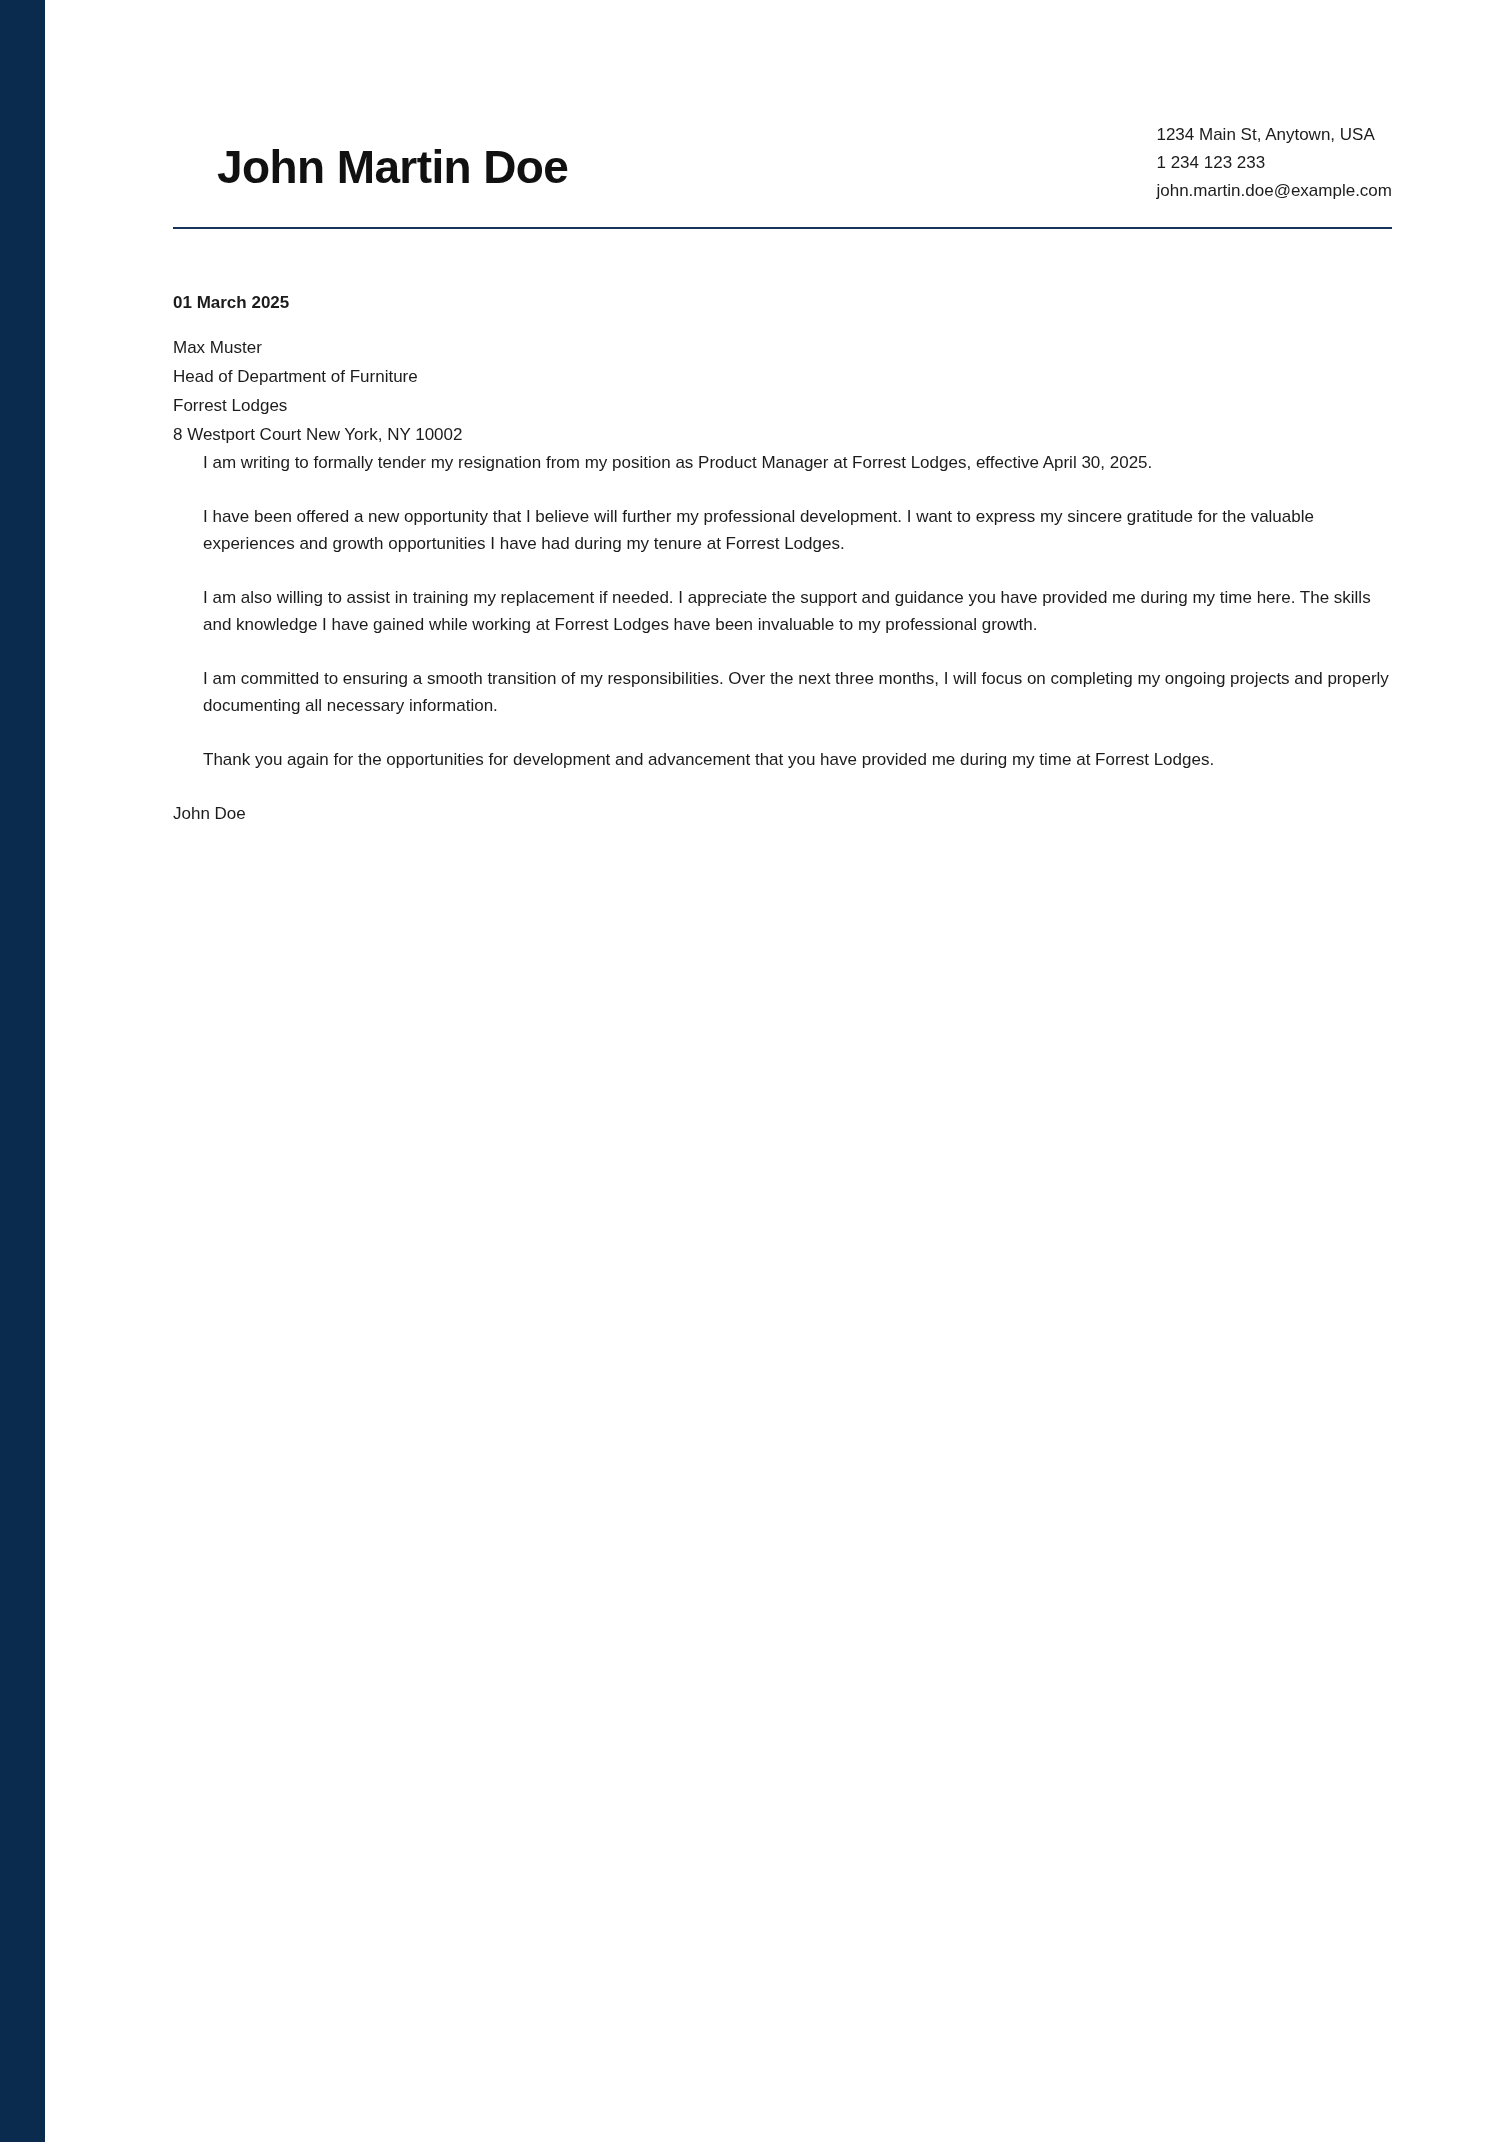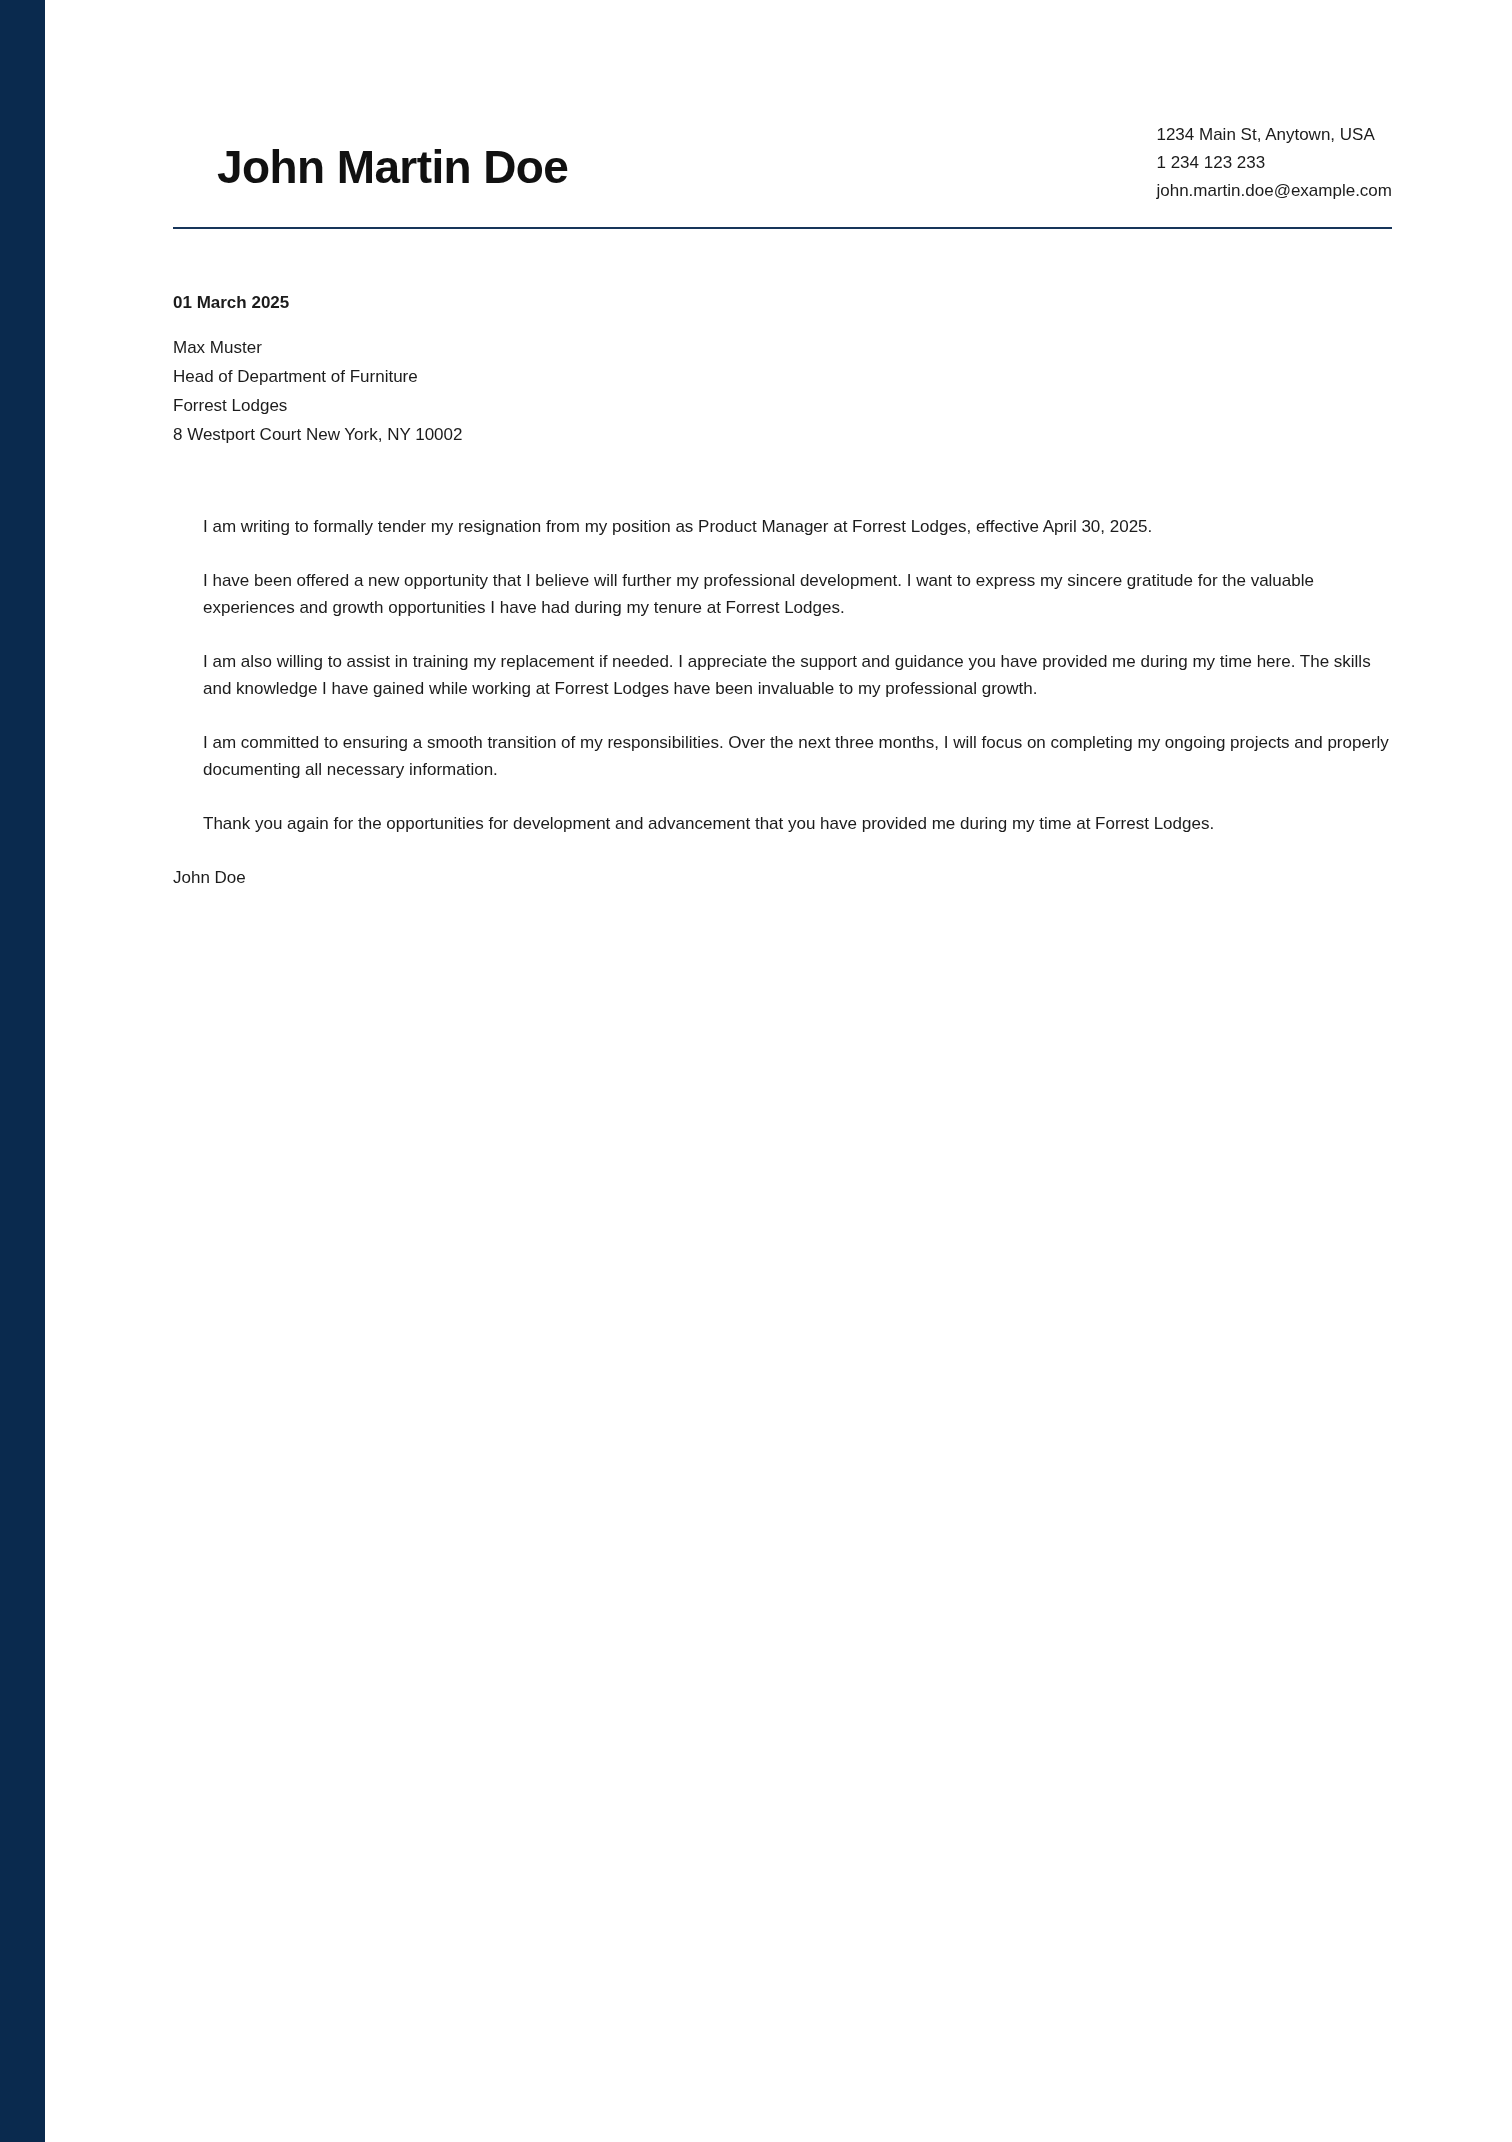--- a/index.html
+++ b/index.html
@@ -58,21 +58,20 @@
     line-height:27px;
     color:var(--ink);
   }
   .date{
     line-height:28px;
     margin-bottom:16px;
     font-weight:bold;
   }
   .recipient{
     line-height:29px;
-    margin-bottom:64px;
   }
   .para{
     margin-bottom:27px;
     margin-left:30px;
   }
   .closing{
     line-height:27px;
   }
 </style>
 </head>

